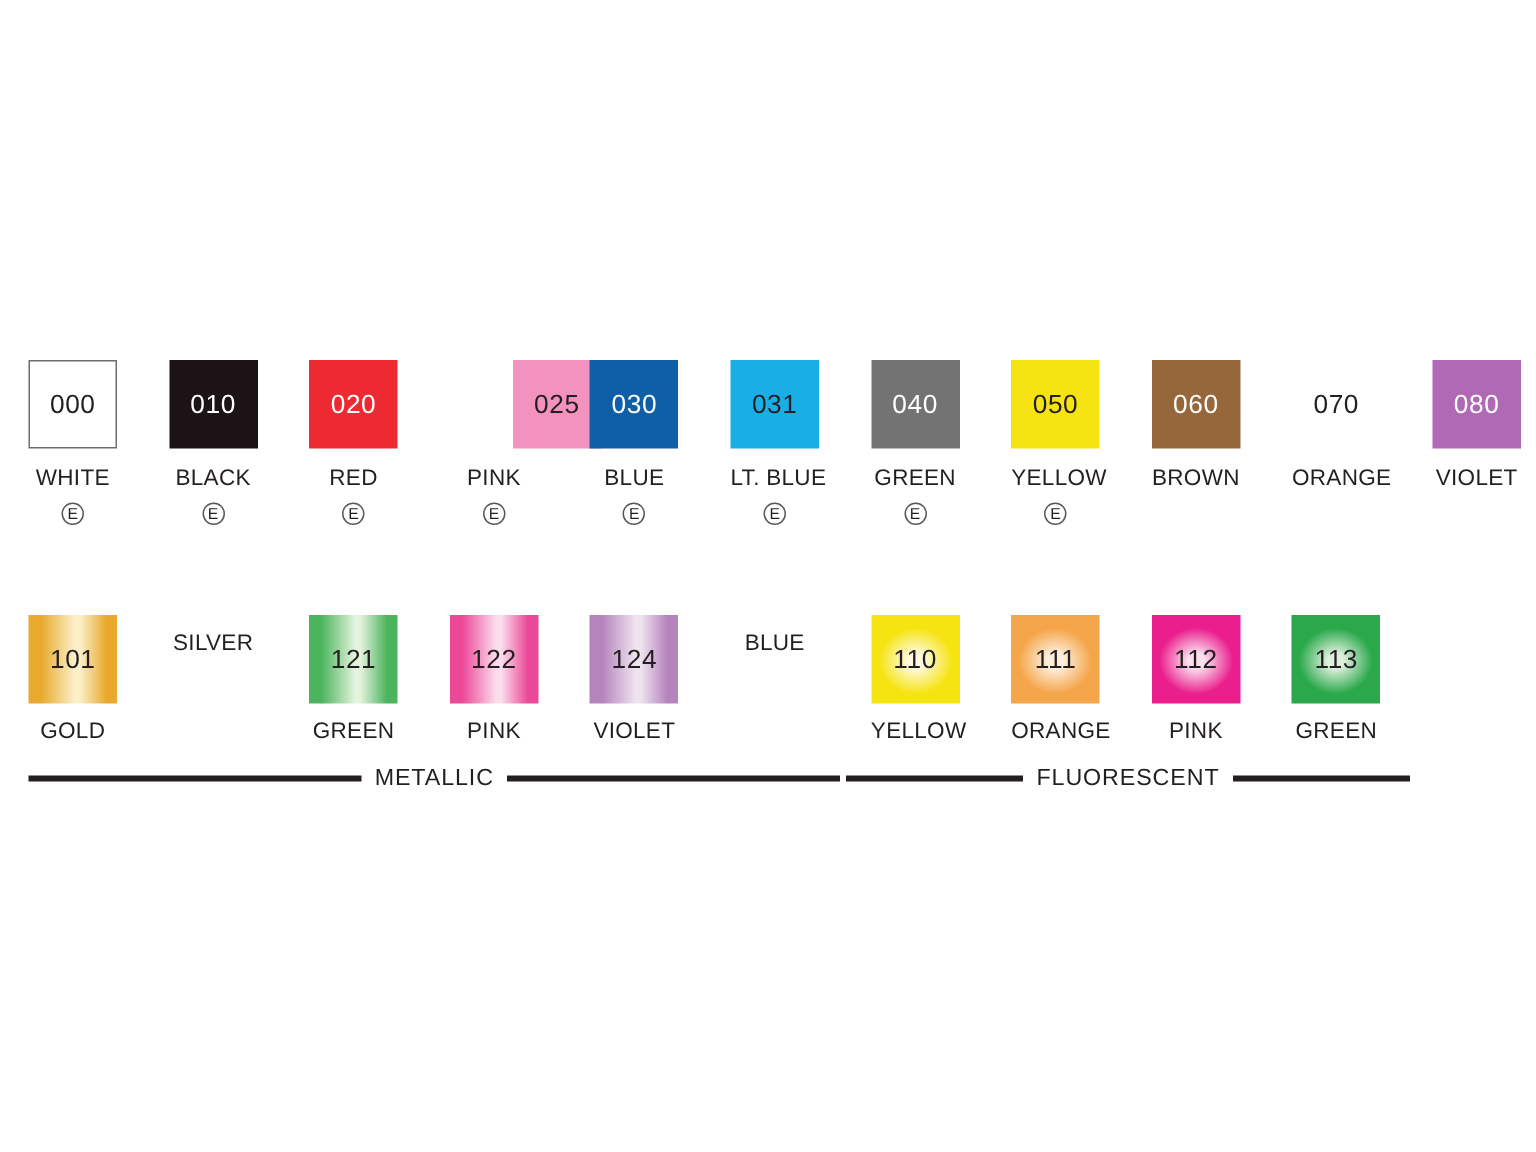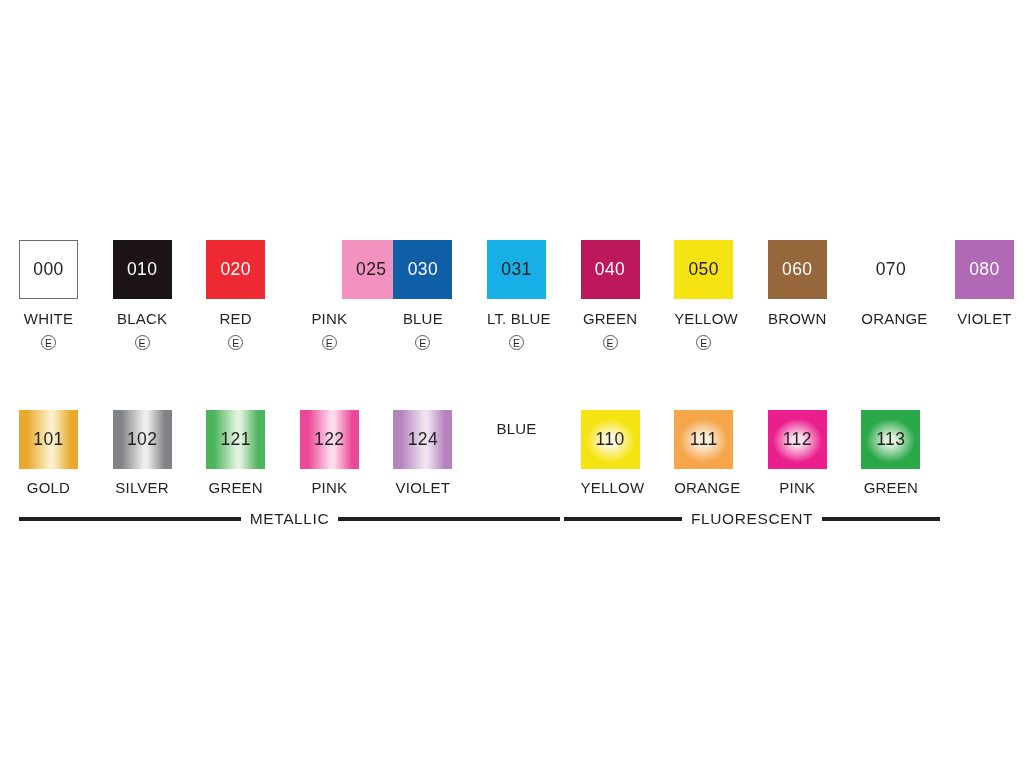--- a/index.html
+++ b/index.html
@@ -170,21 +170,21 @@
         <div class="e-badge-wrap"><span class="e-badge">E</span></div>
       </div>
       <div class="swatch-cell">
         <div class="chip" style="background: rgb(24, 175, 230);">
           <div class="chip-code" style="color: rgb(35, 31, 32);">031</div>
         </div>
         <div class="chip-name">LT. BLUE</div>
         <div class="e-badge-wrap"><span class="e-badge">E</span></div>
       </div>
       <div class="swatch-cell">
-        <div class="chip" style="background: #be185d;">
+        <div class="chip" style="background: #737373;">
           <div class="chip-code" style="color: rgb(255, 255, 255);">040</div>
         </div>
         <div class="chip-name">GREEN</div>
         <div class="e-badge-wrap"><span class="e-badge">E</span></div>
       </div>
       <div class="swatch-cell">
         <div class="chip" style="background: rgb(246, 227, 18);">
           <div class="chip-code" style="color: rgb(35, 31, 32);">050</div>
         </div>
         <div class="chip-name">YELLOW</div>
@@ -215,23 +215,20 @@
 
   <div class="swatch-row" id="row-special">
       <div class="swatch-cell">
         <div class="chip" style="background: linear-gradient(to right, rgb(232, 169, 44) 0%, rgb(232, 169, 44) 14%, rgb(251, 240, 200) 52%, rgb(251, 240, 200) 58%, rgb(232, 169, 44) 88%, rgb(232, 169, 44) 100%);">
           <div class="chip-code" style="color: rgb(35, 31, 32);">101</div>
         </div>
         <div class="chip-name">GOLD</div>
         <div class="e-badge-wrap"></div>
       </div>
       <div class="swatch-cell">
-        <div class="chip" style="background: linear-gradient(to right, rgb(128, 130, 133) 0%, rgb(128, 130, 133) 14%, rgb(237, 237, 238) 52%, rgb(237, 237, 238) 58%, rgb(128, 130, 133) 88%, rgb(128, 130, 133) 100%);">
-          <div class="chip-code" style="color: rgb(35, 31, 32);">102</div>
-        </div>
         <div class="chip-name">SILVER</div>
         <div class="e-badge-wrap"></div>
       </div>
       <div class="swatch-cell">
         <div class="chip" style="background: linear-gradient(to right, rgb(77, 180, 94) 0%, rgb(77, 180, 94) 14%, rgb(227, 243, 221) 52%, rgb(227, 243, 221) 58%, rgb(77, 180, 94) 88%, rgb(77, 180, 94) 100%);">
           <div class="chip-code" style="color: rgb(35, 31, 32);">121</div>
         </div>
         <div class="chip-name">GREEN</div>
         <div class="e-badge-wrap"></div>
       </div>

